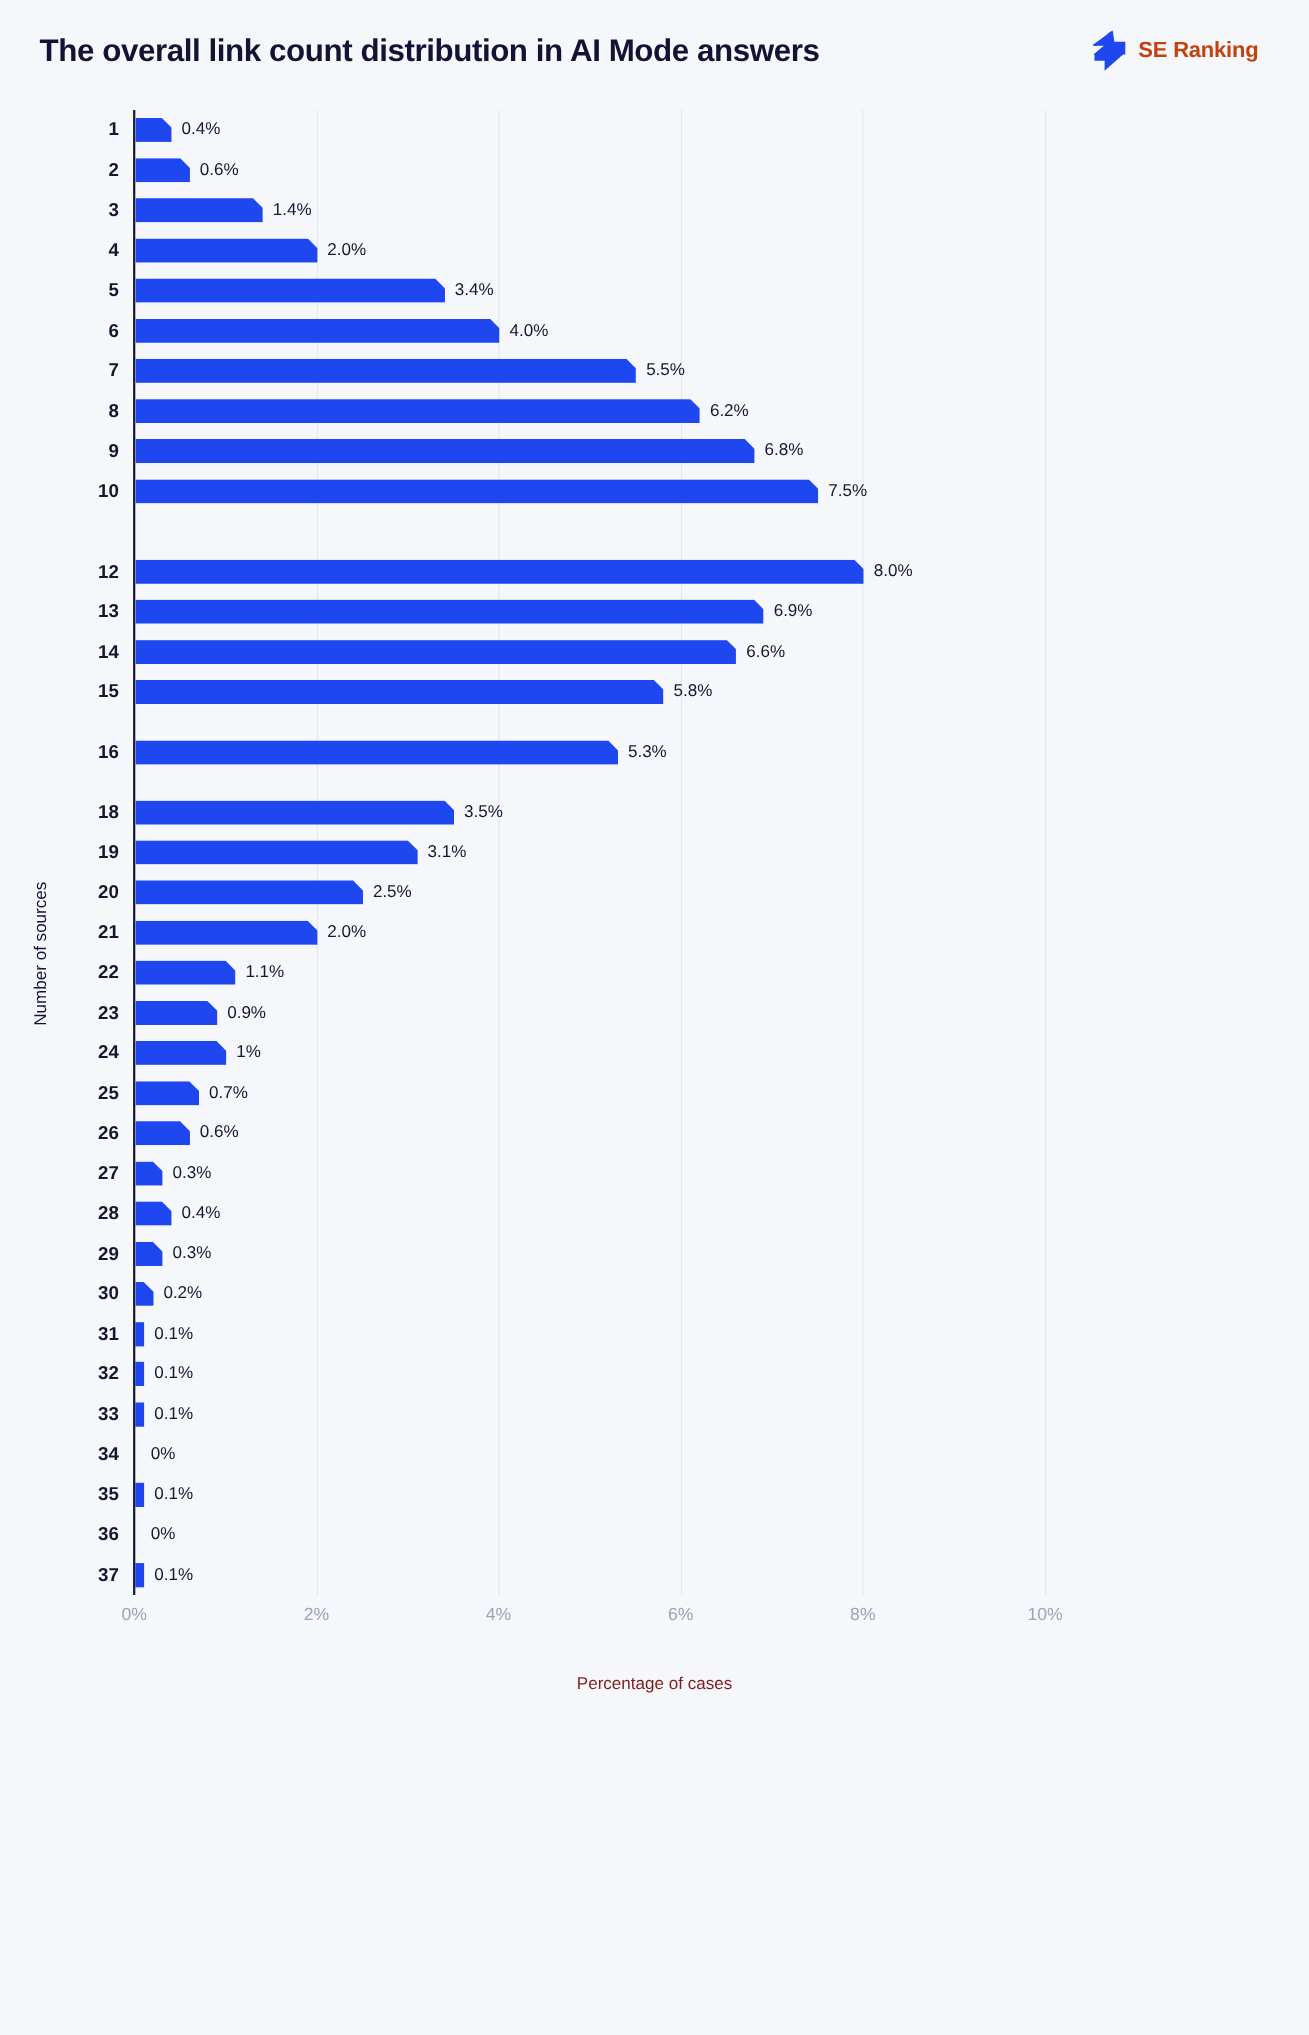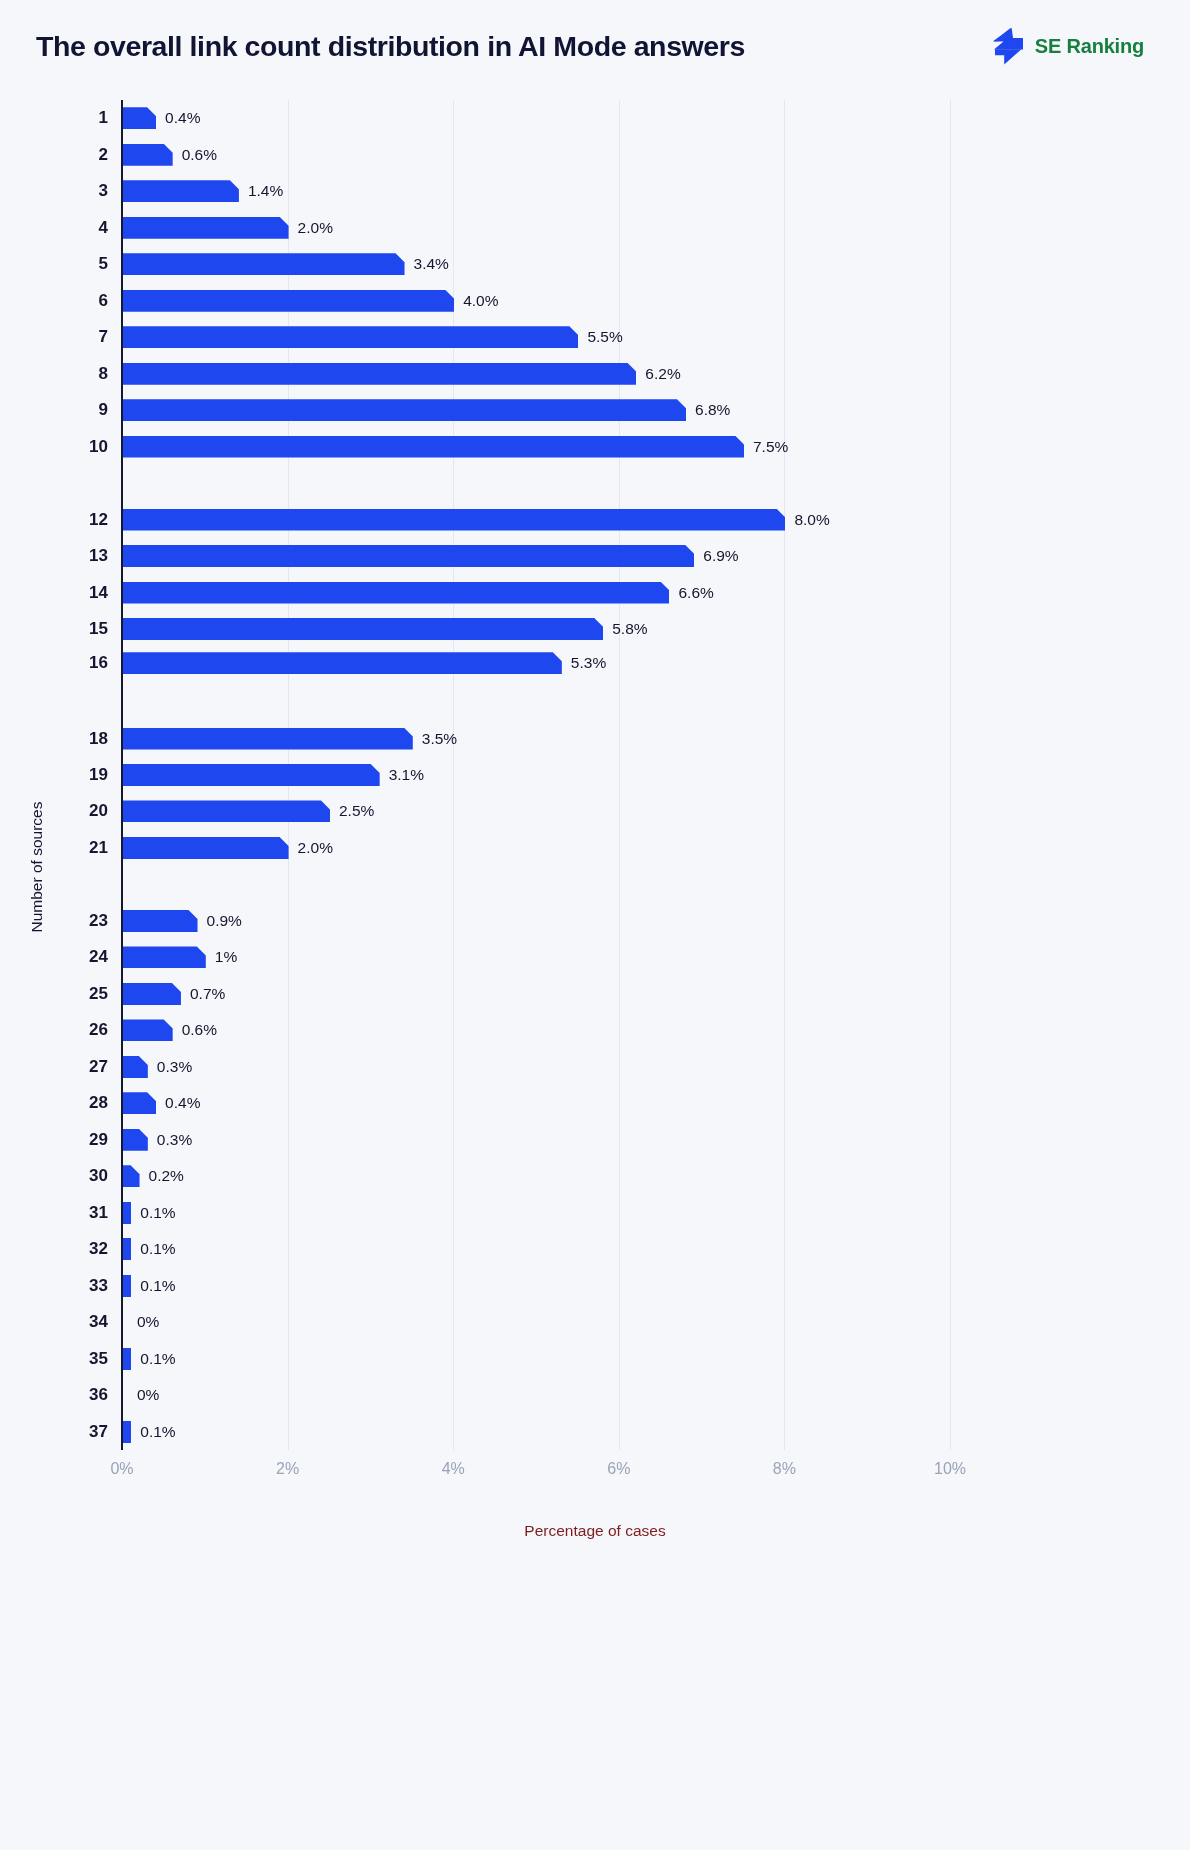--- a/index.html
+++ b/index.html
@@ -39,21 +39,21 @@
     display: flex;
     align-items: center;
     gap: 10px;
     margin-left: auto;
     margin-right: 10px;
   }
   #brand-logo { display: block; }
   #brand-name {
     font-size: 20px;
     font-weight: 700;
-    color: #15803d;
+    color: #c2410c;
     letter-spacing: -0.2px;
     white-space: nowrap;
   }
 
   
   #plot-wrap {
     position: absolute;
     left: 0; top: 92px;
     width: 1190px;
     height: 1758px;
@@ -303,21 +303,21 @@
             <div class="bar-value">6.6%</div>
           </div>
         </div>
         <div class="row" style="top: 510.811px; height: 36.4865px;">
           <div class="row-label">15</div>
           <div class="bar-track">
             <div class="bar" style="width: 480.24px;"></div>
             <div class="bar-value">5.8%</div>
           </div>
         </div>
-        <div class="row" style="top: 545px; height: 36.4865px;">
+        <div class="row" style="top: 566px; height: 36.4865px;">
           <div class="row-label">16</div>
           <div class="bar-track">
             <div class="bar" style="width: 438.84px;"></div>
             <div class="bar-value">5.3%</div>
           </div>
         </div>
         <div class="row" style="top: 620.27px; height: 36.4865px;">
           <div class="row-label">18</div>
           <div class="bar-track">
             <div class="bar" style="width: 289.8px;"></div>
@@ -336,20 +336,27 @@
           <div class="bar-track">
             <div class="bar" style="width: 207px;"></div>
             <div class="bar-value">2.5%</div>
           </div>
         </div>
         <div class="row" style="top: 729.73px; height: 36.4865px;">
           <div class="row-label">21</div>
           <div class="bar-track">
             <div class="bar" style="width: 165.6px;"></div>
             <div class="bar-value">2.0%</div>
+          </div>
+        </div>
+        <div class="row" style="top: 766.216px; height: 36.4865px;">
+          <div class="row-label">22</div>
+          <div class="bar-track">
+            <div class="bar" style="width: 91.08px;"></div>
+            <div class="bar-value">1.1%</div>
           </div>
         </div>
         <div class="row" style="top: 802.703px; height: 36.4865px;">
           <div class="row-label">23</div>
           <div class="bar-track">
             <div class="bar" style="width: 74.52px;"></div>
             <div class="bar-value">0.9%</div>
           </div>
         </div>
         <div class="row" style="top: 839.189px; height: 36.4865px;">

